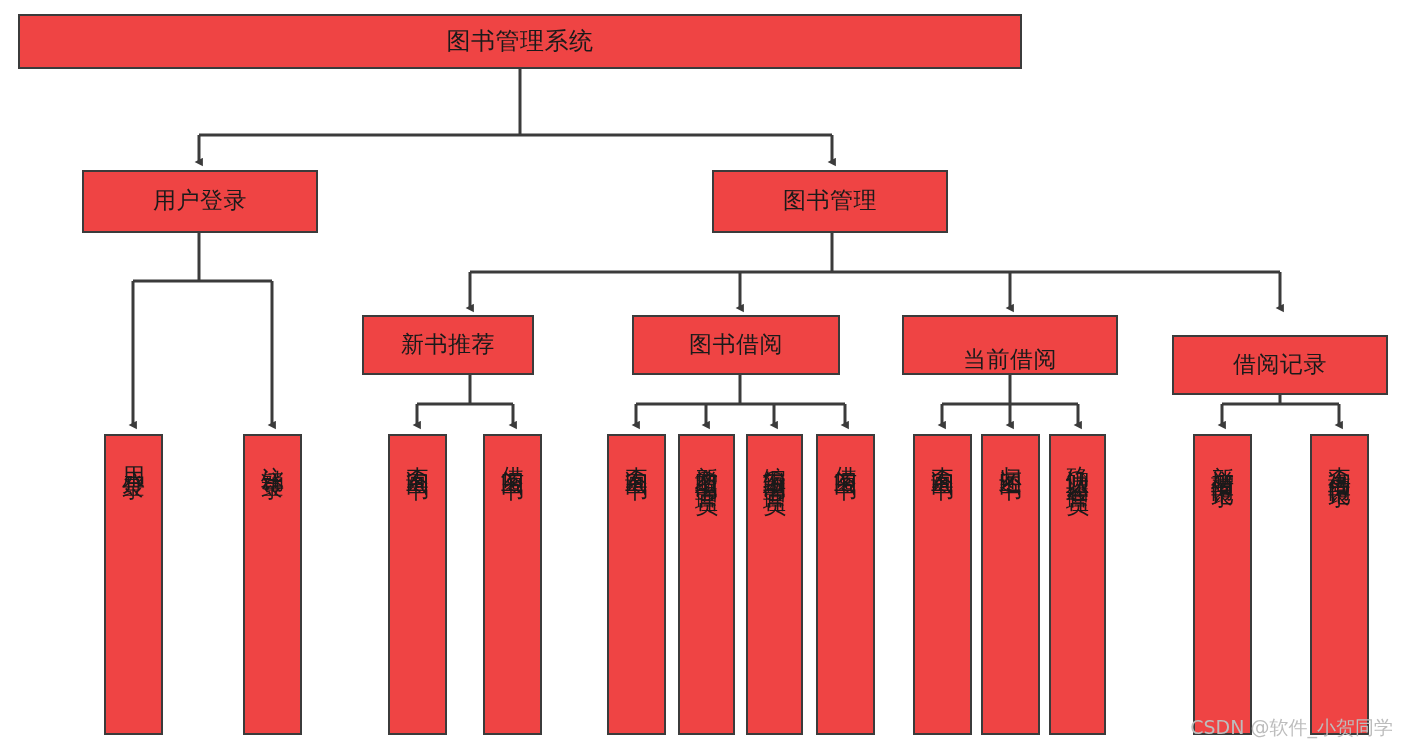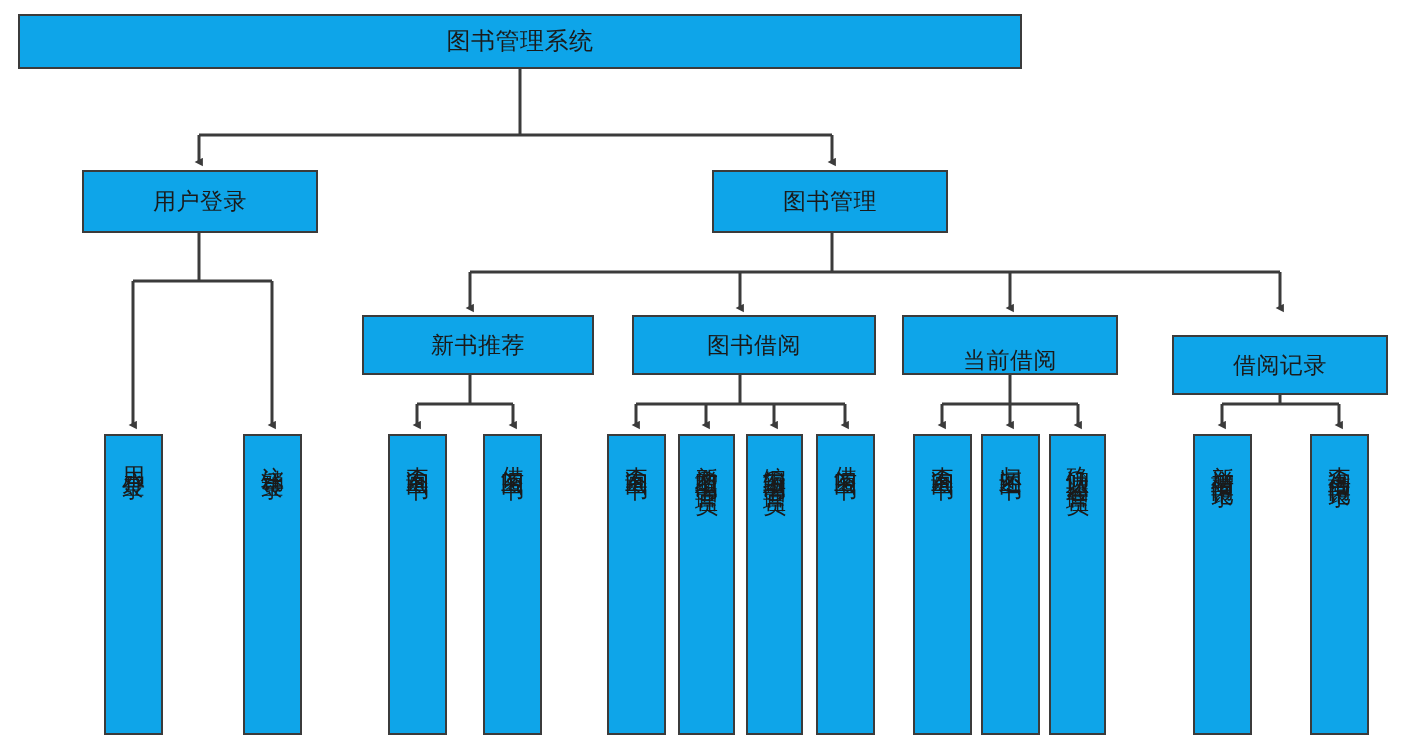--- a/index.html
+++ b/index.html
@@ -22,25 +22,26 @@
     left: 0;
     top: 0;
     width: 1405px;
     height: 747px;
     pointer-events: none;
   }
   .node {
     position: absolute;
     box-sizing: border-box;
     border: 2.5px solid #3b3b3b;
-    background: #0ea5e9;
+    background: #ef4444;
     display: flex;
     align-items: center;
     justify-content: center;
     color: #1a1a1a;
+    font-family: Liberation Serif, serif;
   }
   .node-label {
     font-size: 23px;
     line-height: 1.15;
     letter-spacing: 0.5px;
     white-space: nowrap;
     color: #1a1a1a;
   }
   .node.horizontal .node-label {
     writing-mode: horizontal-tb;
@@ -130,24 +131,24 @@
     <span class="node-label">图书管理系统</span>
   </div>
 
   <div class="node horizontal" style="left:82px; top:170px; width:236px; height:63px;">
     <span class="node-label">用户登录</span>
   </div>
   <div class="node horizontal" style="left:712px; top:170px; width:236px; height:63px;">
     <span class="node-label">图书管理</span>
   </div>
 
-  <div class="node horizontal" style="left:362px; top:315px; width:232px; height:60px;">
+  <div class="node horizontal" style="left:362px; top:315px; width:172px; height:60px;">
     <span class="node-label">新书推荐</span>
   </div>
-  <div class="node horizontal" style="left:632px; top:315px; width:244px; height:60px;">
+  <div class="node horizontal" style="left:632px; top:315px; width:208px; height:60px;">
     <span class="node-label">图书借阅</span>
   </div>
   <div class="node horizontal" style="left:902px; top:315px; width:216px; height:60px;align-items:flex-end;">
     <span class="node-label">当前借阅</span>
   </div>
   <div class="node horizontal" style="left:1172px; top:315px; width:216px; height:60px;margin-top:20px;">
     <span class="node-label">借阅记录</span>
   </div>
 
   <div class="node vertical" style="left:104px; top:434px; width:59px; height:301px;">
@@ -187,14 +188,15 @@
     <span class="node-label">确认归还（管理员）</span>
   </div>
 
   <div class="node vertical" style="left:1193px; top:434px; width:59px; height:301px;">
     <span class="node-label">新增借阅记录</span>
   </div>
   <div class="node vertical" style="left:1310px; top:434px; width:59px; height:301px;">
     <span class="node-label">查询借阅记录</span>
   </div>
 
+  <div class="watermark">CSDN @软件_小贺同学</div>
 
 </div>
 
 </body></html>

